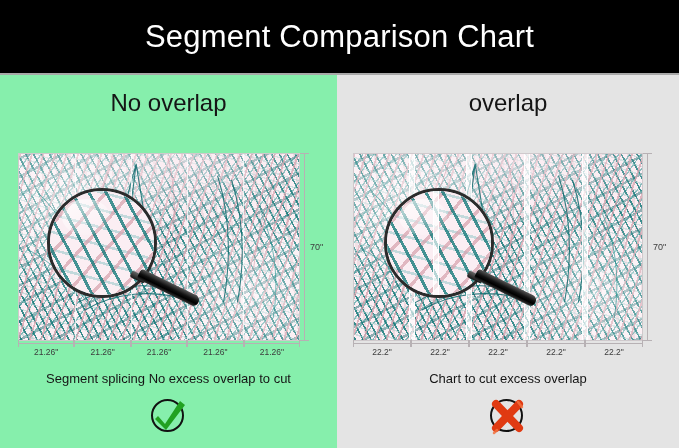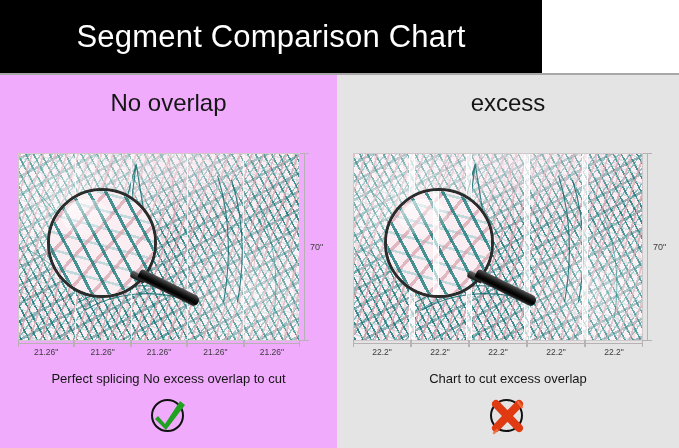--- a/index.html
+++ b/index.html
@@ -16,21 +16,21 @@
     width: 679px;
     height: 448px;
     overflow: hidden;
     background: #ffffff;
   }
 
   
   .banner {
     position: absolute;
     left: 0; top: 0;
-    width: 542px;
+    width: 679px;
     height: 73px;
     background: #000000;
     display: flex;
     align-items: center;
     justify-content: center;
     box-sizing: border-box;
   }
   .banner-title {
     color: #ffffff;
     font-size: 31px;
@@ -54,21 +54,21 @@
     left: 0; top: 75px;
     width: 679px;
     height: 373px;
     display: flex;
   }
   .panel {
     position: relative;
     height: 373px;
     box-sizing: border-box;
   }
-  .panel-left  { width: 337px; background: #f0abfc; }
+  .panel-left  { width: 337px; background: #86efac; }
   .panel-right { width: 342px; background: #e4e4e4; }
 
   .panel-heading {
     position: absolute;
     top: 16px;
     width: 100%;
     text-align: center;
     font-size: 24px;
     color: #151515;
     font-weight: 400;
@@ -420,35 +420,35 @@
         </div>
         <div class="ruler-labels">
           <div class="ruler-label">21.26"</div>
           <div class="ruler-label">21.26"</div>
           <div class="ruler-label">21.26"</div>
           <div class="ruler-label">21.26"</div>
           <div class="ruler-label">21.26"</div>
         </div>
       </div>
 
-      <div class="caption">Perfect splicing No excess overlap to cut</div>
+      <div class="caption">Segment splicing No excess overlap to cut</div>
 
       <div class="verdict">
         <div class="verdict-icon">
           <div class="verdict-ring"></div>
           <svg class="verdict-mark" viewBox="0 0 40 40">
             <path d="M9,19 L16,27 L31,4 L36,8 L17,33 L6,22 Z" fill="#21a121"></path>
           </svg>
         </div>
       </div>
     </div>
 
     <div class="panel panel-right">
 
-      <div class="panel-heading">excess</div>
+      <div class="panel-heading">overlap</div>
 
       <div class="figure">
         <div class="wallpaper">
           <div class="leaf-layer layer-c"></div>
           <div class="leaf-layer layer-a"></div>
           <div class="leaf-layer layer-b"></div>
           <div class="leaf-layer layer-d"></div>
 
           <svg class="frond" style="left:0;top:0;width:100%;height:100%" viewBox="0 0 290 188" preserveAspectRatio="none">
             <g stroke="#0f6b6e" stroke-width="1.1" fill="none" opacity="0.85">

